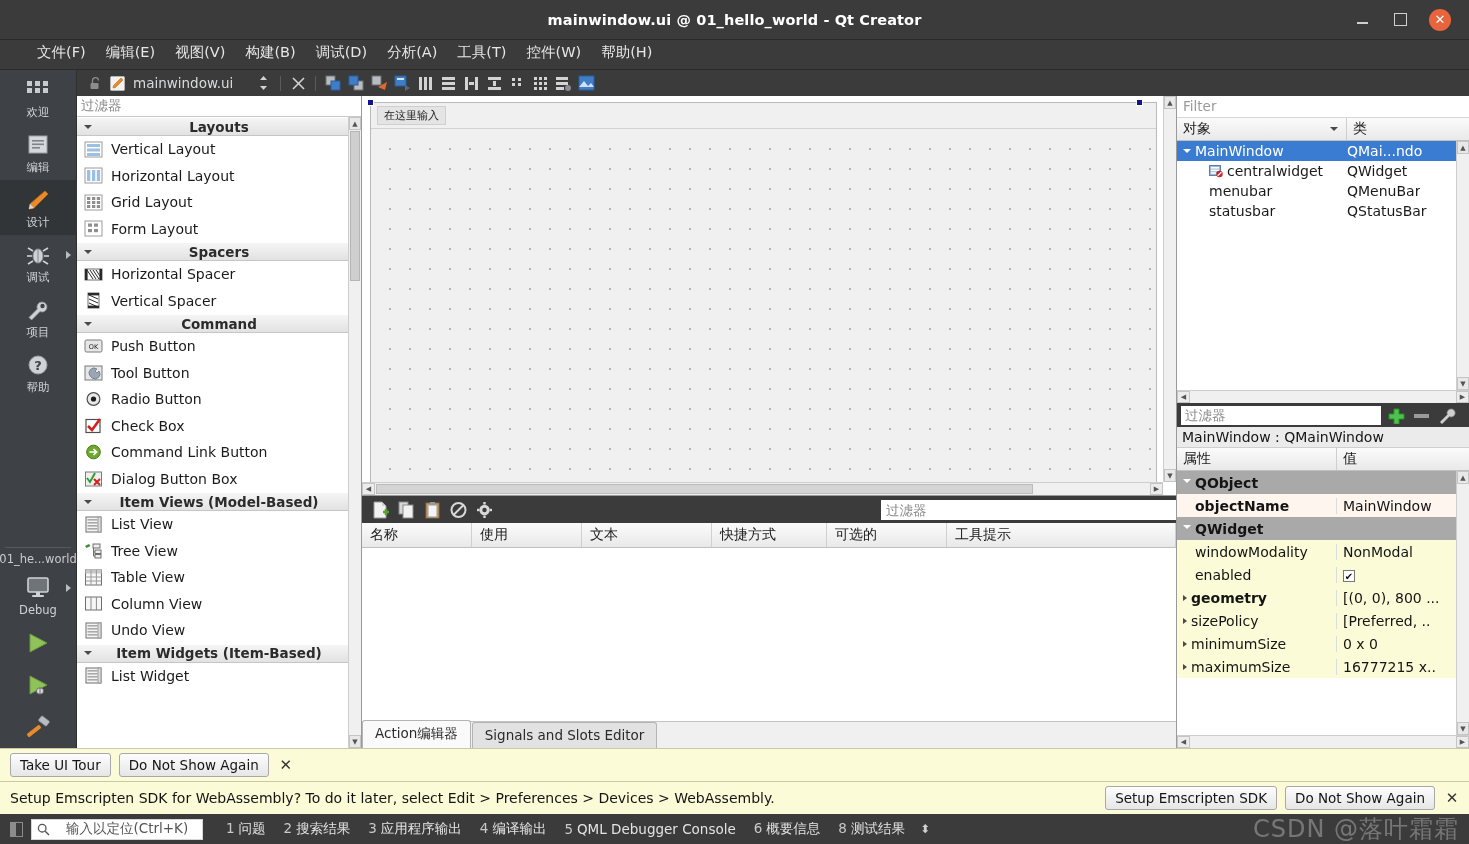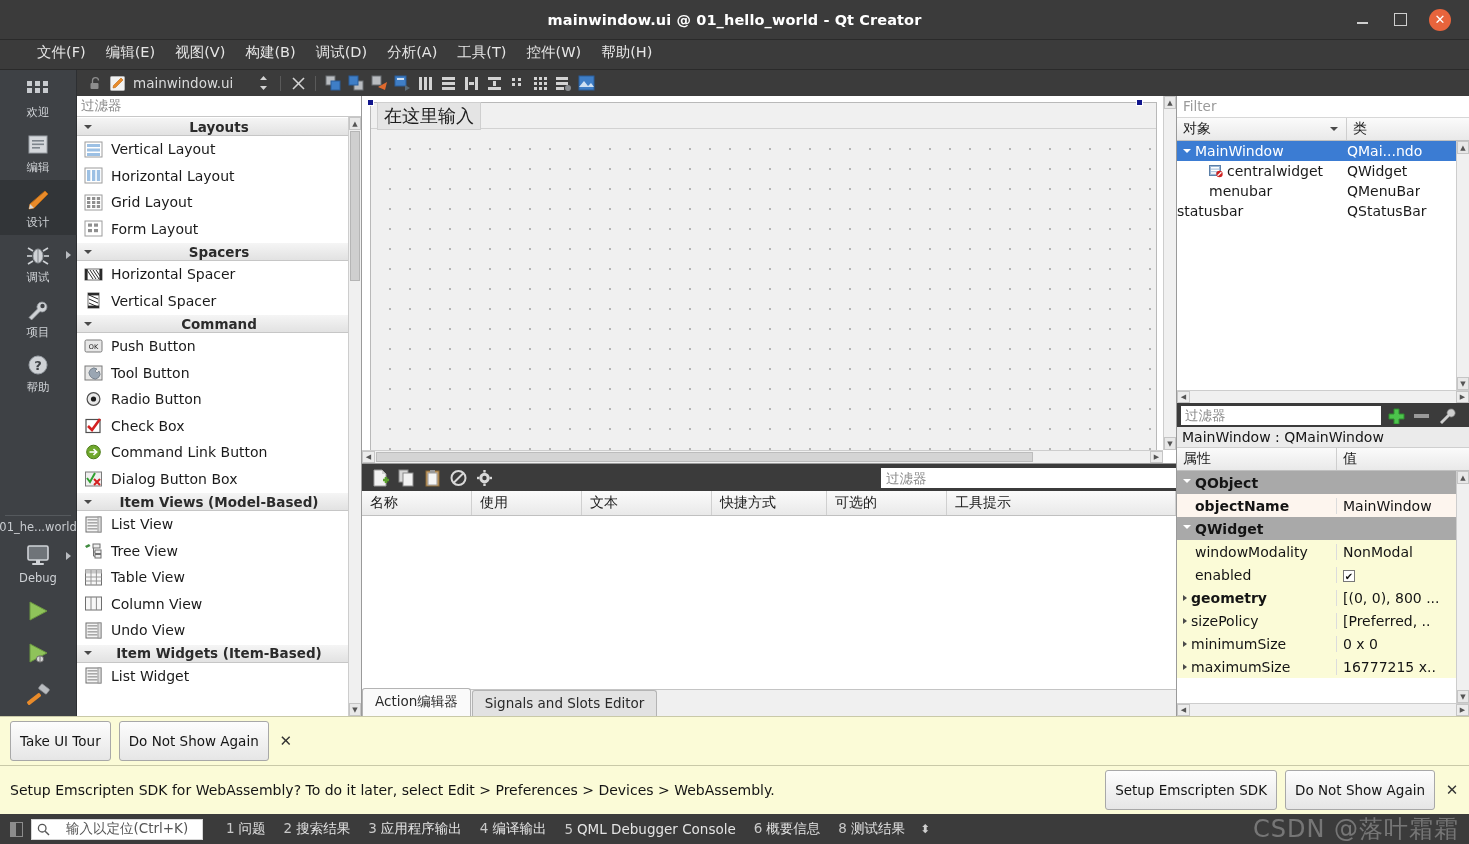--- a/index.html
+++ b/index.html
@@ -178,21 +178,21 @@
     position: absolute; left: 8px; top: 6px; right: 6px; bottom: -80px;
     background: #f0f0f0; border: 1px solid #b9b9b9;
   }
   .form-menubar {
     height: 26px; background: #f0f0f0;
     border-bottom: 1px solid #d2d2d2;
     display: flex; align-items: center; padding-left: 6px;
   }
   .typehere {
     background: #e4e4e4; border: 1px solid #cfcfcf;
-    font-size: 18px; color: #1c1c1c; padding: 1px 6px;
+    font-size: 11px; color: #1c1c1c; padding: 1px 6px;
   }
   .form-central {
     position: absolute; left: 0; right: 0; top: 27px; bottom: 0;
     background-color: #f0f0f0;
     background-image: radial-gradient(#b0b0b0 0.7px, transparent 0.8px);
     background-size: 20px 20px; background-position: 9px 9px;
   }
   .handle {
     position: absolute; width: 7px; height: 7px;
     background: #10158c; border: 1px solid #fff;
@@ -315,21 +315,21 @@
 
   
   .notifbar {
     background: #fbfbd7; border-top: 1px solid #c9c9a8;
     display: flex; align-items: center; padding: 4px 8px 4px 10px;
     font-size: 14px; color: #141414; gap: 8px;
   }
   .notif-text { flex: 1; line-height: 1.35; }
   .nbtn {
     border: 1px solid #a8a8a8; background: linear-gradient(#fdfdfd,#e6e6e6);
-    font-size: 13.5px; color: #141414; padding: 11px 9px; border-radius: 3px;
+    font-size: 13.5px; color: #141414; padding: 3px 9px; border-radius: 3px;
     white-space: nowrap;
   }
   .nclose { width: 18px; text-align: center; font-size: 15px; color: #333; }
 
   
   .statusbar {
     height: 30px; min-height: 30px; background: #3b3b3b;
     display: flex; align-items: center; gap: 0; padding-left: 10px;
     position: relative;
   }
@@ -1014,21 +1014,21 @@
                 </span>
                 <span class="tr-class">QWidget</span>
               </div>
               <div class="tree-row">
                 <span class="tr-name" style="padding-left:32px">
                   <span>menubar</span>
                 </span>
                 <span class="tr-class">QMenuBar</span>
               </div>
               <div class="tree-row">
-                <span class="tr-name" style="">
+                <span class="tr-name" style="padding-left:32px">
                   <span>statusbar</span>
                 </span>
                 <span class="tr-class">QStatusBar</span>
               </div>
               <div class="obj-vscroll">
                 <div class="sb-arrow up">▲</div>
                 <div class="sb-arrow down">▼</div>
               </div>
             </div>
             <div class="obj-hscroll">

